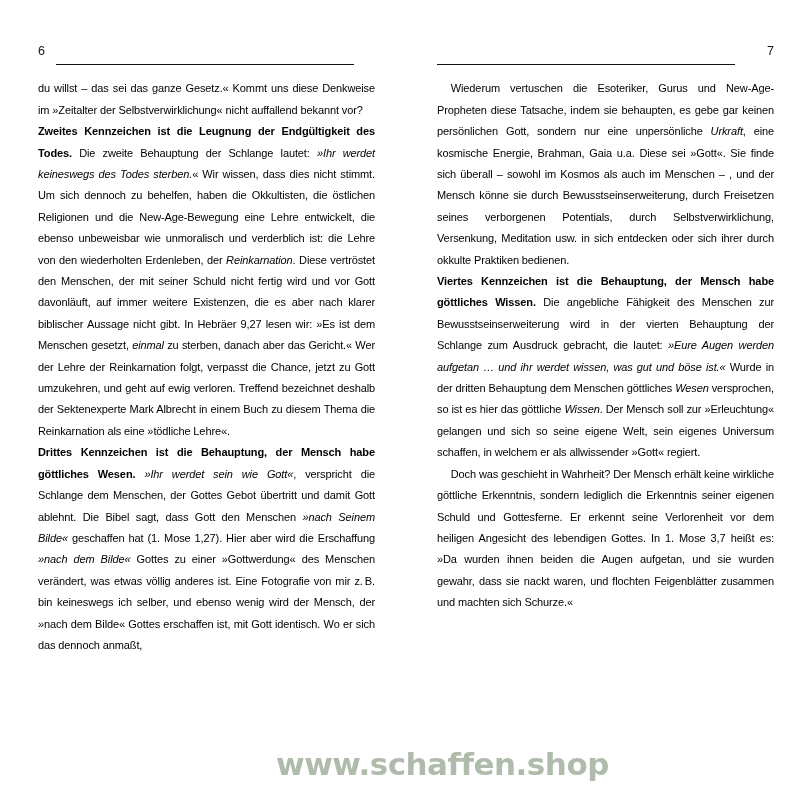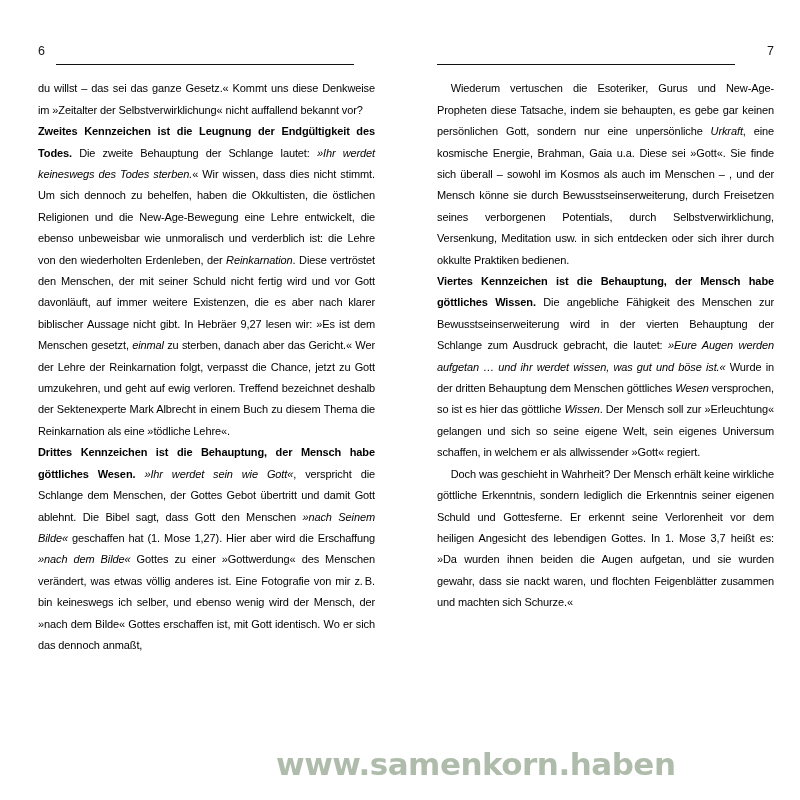--- a/index.html
+++ b/index.html
@@ -127,15 +127,15 @@
       </div>
       <div class="rule"></div>
       <div class="body-col" id="right-body">
           <p class="para indent"><span>Wiederum vertuschen die Esoteriker, Gurus und New-Age-Propheten diese Tatsache, indem sie behaupten, es gebe gar keinen persönlichen Gott, sondern nur eine unpersönliche </span><i>Urkraft</i><span>, eine kosmische Energie, Brahman, Gaia u.a. Diese sei »Gott«. Sie finde sich überall – sowohl im Kosmos als auch im Menschen – , und der Mensch könne sie durch Bewusstseinserweiterung, durch Freisetzen seines verborgenen Potentials, durch Selbstverwirklichung, Versenkung, Meditation usw. in sich entdecken oder sich ihrer durch okkulte Praktiken bedienen.</span></p>
           <p class="para gap"><b>Viertes Kennzeichen ist die Behauptung, der Mensch habe göttliches Wissen.</b><span> Die angebliche Fähigkeit des Menschen zur Bewusstseinserweiterung wird in der vierten Behauptung der Schlange zum Ausdruck gebracht, die lautet: </span><i>»Eure Augen werden aufgetan … und ihr werdet wissen, was gut und böse ist.«</i><span> Wurde in der dritten Behauptung dem Menschen göttliches </span><i>Wesen</i><span> versprochen, so ist es hier das göttliche </span><i>Wissen</i><span>. Der Mensch soll zur »Erleuchtung« gelangen und sich so seine eigene Welt, sein eigenes Universum schaffen, in welchem er als allwissender »Gott« regiert.</span></p>
           <p class="para indent"><span>Doch was geschieht in Wahrheit? Der Mensch erhält keine wirkliche göttliche Erkenntnis, sondern lediglich die Erkenntnis seiner eigenen Schuld und Gottesferne. Er erkennt seine Verlorenheit vor dem heiligen Angesicht des lebendigen Gottes. In 1. Mose 3,7 heißt es: »Da wurden ihnen beiden die Augen aufgetan, und sie wurden gewahr, dass sie nackt waren, und flochten Feigenblätter zusammen und machten sich Schurze.«</span></p>
         </div>
     </div>
   </div>
 
-  <div class="watermark">www.samenkorn.haben</div>
+  <div class="watermark">www.schaffen.shop</div>
 
 </div>
 
 </body></html>

